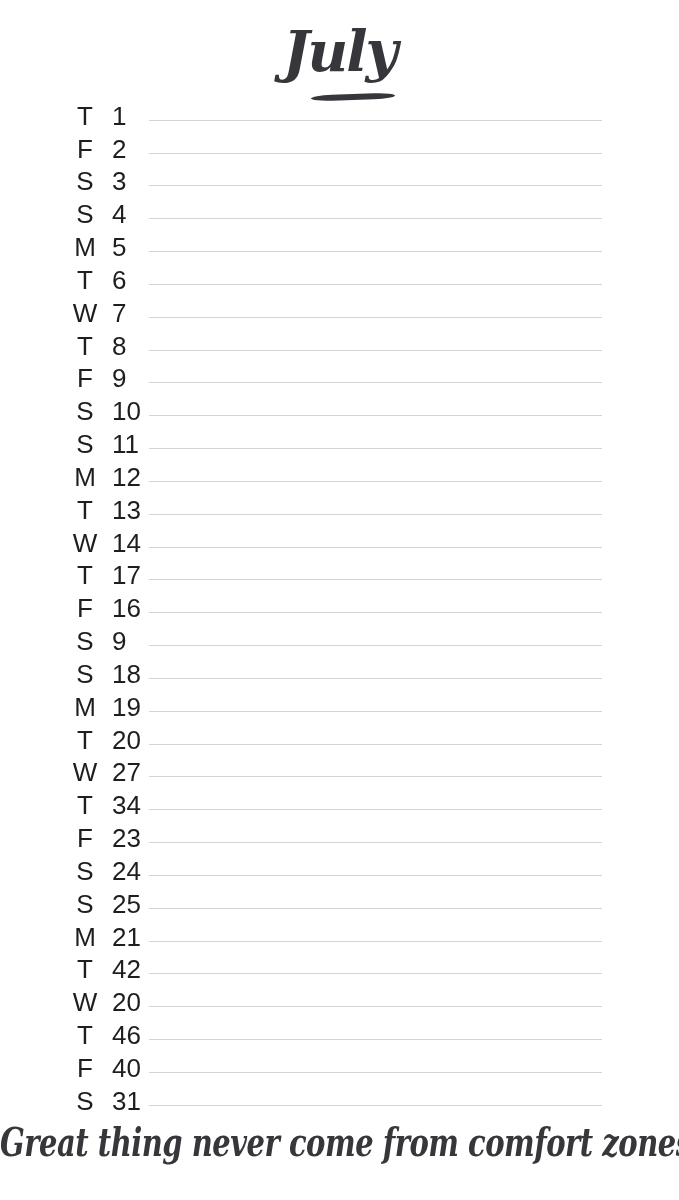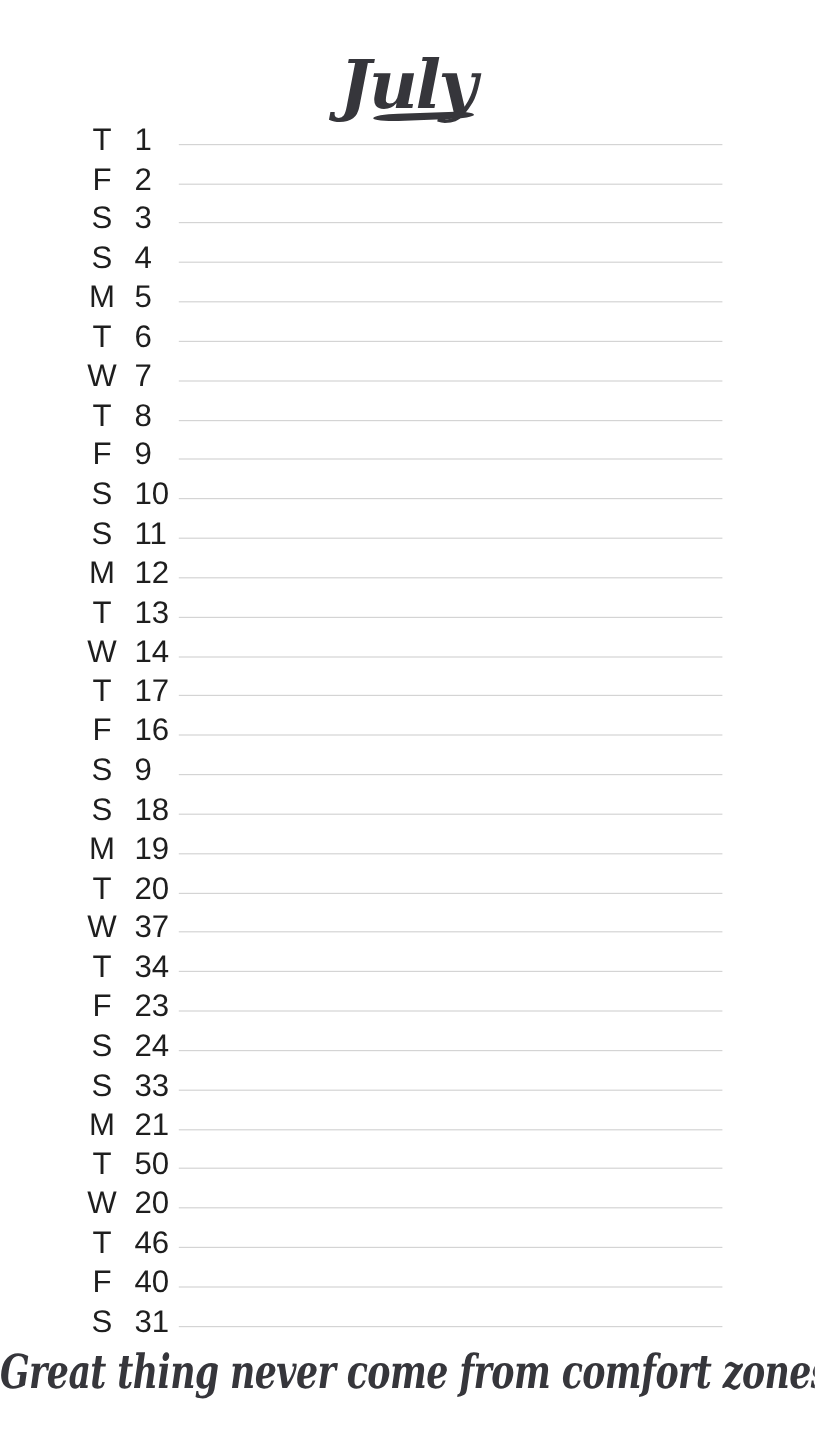--- a/index.html
+++ b/index.html
@@ -23,21 +23,20 @@
     top: 18px;
     left: 0;
     width: 100%;
     text-align: center;
     font-family: "DejaVu Serif", serif;
     font-style: italic;
     font-weight: bold;
     font-size: 56px;
     letter-spacing: -2px;
     color: var(--script, #36363b);
-    margin-top: 20px;
   }
   .title-flourish {
     position: absolute;
     top: 94px;
     left: 311px;
     width: 84px;
     height: 6px;
     background: var(--script, #36363b);
     border-radius: 50% / 100%;
     transform: rotate(-2deg);
@@ -219,21 +218,21 @@
   </div>
 
   <div class="day-row">
     <span class="dow">T</span>
     <span class="num">20</span>
     <div class="wline"></div>
   </div>
 
   <div class="day-row">
     <span class="dow">W</span>
-    <span class="num">37</span>
+    <span class="num">27</span>
     <div class="wline"></div>
   </div>
 
   <div class="day-row">
     <span class="dow">T</span>
     <span class="num">34</span>
     <div class="wline"></div>
   </div>
 
   <div class="day-row">
@@ -243,33 +242,33 @@
   </div>
 
   <div class="day-row">
     <span class="dow">S</span>
     <span class="num">24</span>
     <div class="wline"></div>
   </div>
 
   <div class="day-row">
     <span class="dow">S</span>
-    <span class="num">33</span>
+    <span class="num">25</span>
     <div class="wline"></div>
   </div>
 
   <div class="day-row">
     <span class="dow">M</span>
     <span class="num">21</span>
     <div class="wline"></div>
   </div>
 
   <div class="day-row">
     <span class="dow">T</span>
-    <span class="num">50</span>
+    <span class="num">42</span>
     <div class="wline"></div>
   </div>
 
   <div class="day-row">
     <span class="dow">W</span>
     <span class="num">20</span>
     <div class="wline"></div>
   </div>
 
   <div class="day-row">

